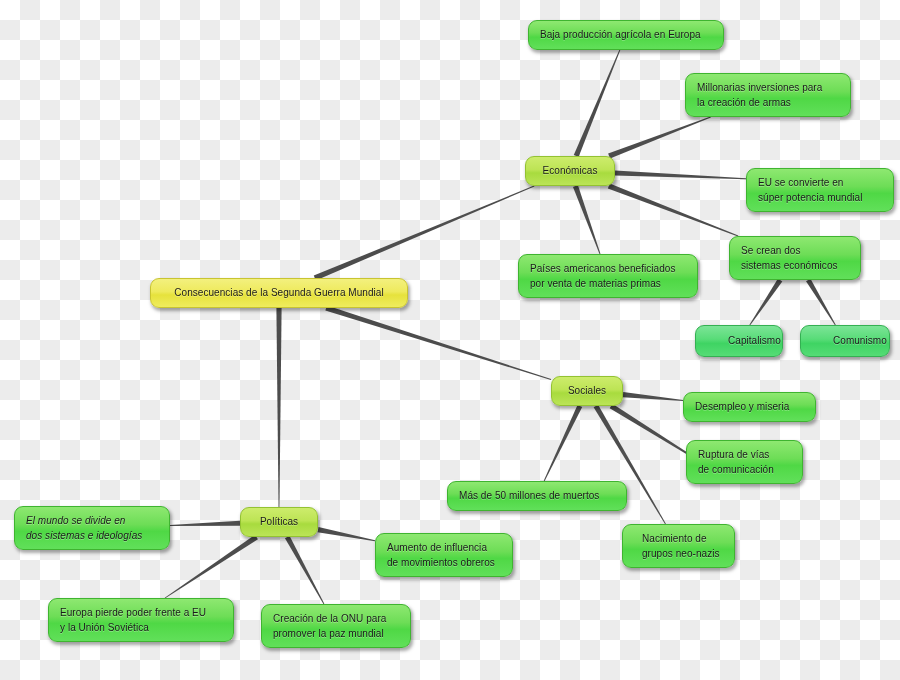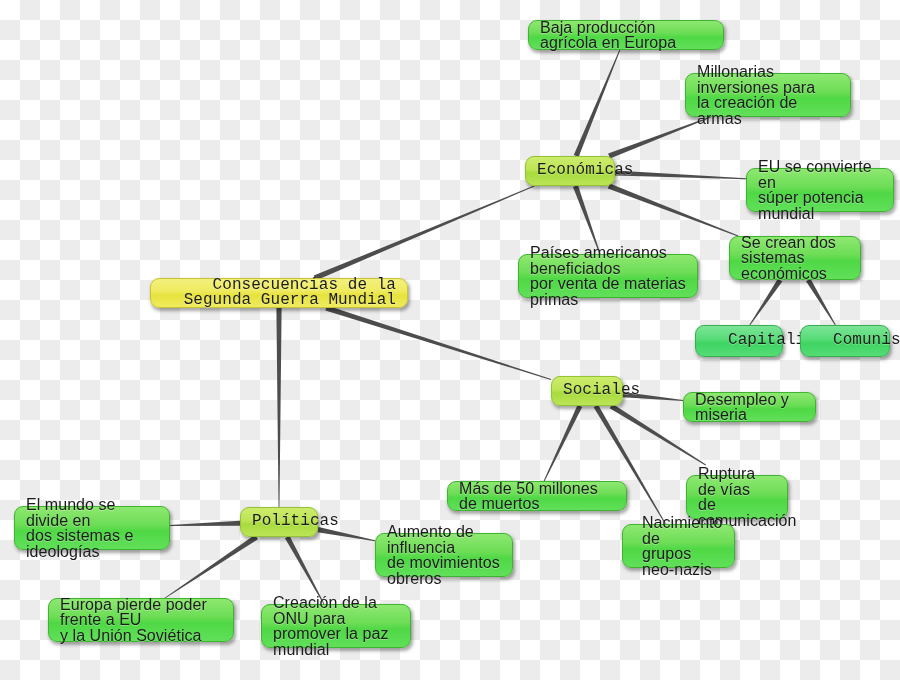--- a/index.html
+++ b/index.html
@@ -33,21 +33,21 @@
     height: 680px;
     pointer-events: none;
   }
   .node {
     position: absolute;
     box-sizing: border-box;
     display: flex;
     align-items: center;
     border-radius: 9px;
     padding: 5px 11px;
-    font-size: 16px;
+    font-size: 10px;
     line-height: 15.5px;
     color: #1b1b1b;
     letter-spacing: 0.05px;
     box-shadow: 1.5px 2.5px 3.5px rgba(0,0,0,0.34);
     text-shadow: 0 1px 0 rgba(255,255,255,0.30);
   }
   .node .label {
     display: block;
     width: 100%;
     white-space: pre-line;
@@ -66,21 +66,21 @@
   .n-yellow {
     background: linear-gradient(to bottom, #f3f07e 0%, #eeea5d 45%, #e6e23c 57%, #efec5e 100%);
     border: 1px solid #c8c431;
   }
   
   .n-emerald {
     background: linear-gradient(to bottom, #7ce497 0%, #58dc78 44%, #3fd463 58%, #55dc76 100%);
     border: 1px solid #34b052;
     padding-left: 32px;
   }
-  .node.center-text { justify-content: center; text-align: right; font-family: Liberation Mono, monospace; }
+  .node.center-text { justify-content: center; text-align: center; }
 </style>
 </head>
 <body>
 
 <div id="canvas">
   <svg id="edges" viewBox="0 0 900 680" xmlns="http://www.w3.org/2000/svg">
       <polygon points="315.78395182903034,280.39780017698433 534.3952993550245,186.41500387678576 534.0473235957952,185.58499612321424 313.77342522015,275.60219982301567" fill="#4d4d4d"></polygon>
       <polygon points="325.3545276339371,310.47760702803447 550.8635583542253,379.9742711464605 551.1364416457747,379.1166379444486 326.93118665177724,305.52239297196553" fill="#4d4d4d"></polygon>
       <polygon points="276.4,308 278.55,507 279.45,507 281.6,308" fill="#4d4d4d"></polygon>
       <polygon points="578.5806336442695,156.98994949366116 620.2396345560784,50.17133741236443 619.4074242674511,49.82866258763557 573.772307532201,155.01005050633884" fill="#4d4d4d"></polygon>
@@ -133,32 +133,32 @@
       </div>
       <div class="node n-emerald center-text" style="left: 695px; top: 325px; width: 88px; height: 32px;">
         <span class="label">Capitalismo</span>
       </div>
       <div class="node n-emerald center-text" style="left: 800px; top: 325px; width: 90px; height: 32px;">
         <span class="label">Comunismo</span>
       </div>
       <div class="node n-green" style="left: 683px; top: 392px; width: 133px; height: 30px;">
         <span class="label">Desempleo y miseria</span>
       </div>
-      <div class="node n-green" style="left: 686px; top: 475px; width: 102px; height: 44px;">
+      <div class="node n-green" style="left: 686px; top: 440px; width: 117px; height: 44px;">
         <span class="label">Ruptura de vías
 de comunicación</span>
       </div>
       <div class="node n-green" style="left: 622px; top: 524px; width: 113px; height: 44px; padding-left: 19px;">
         <span class="label">Nacimiento de
 grupos neo-nazis</span>
       </div>
       <div class="node n-green" style="left: 447px; top: 481px; width: 180px; height: 30px;">
         <span class="label">Más de 50 millones de muertos</span>
       </div>
-      <div class="node n-green" style="left: 14px; top: 506px; width: 156px; height: 44px;">
+      <div class="node n-green" style="left: 14px; top: 506px; width: 156px; height: 44px; font-style: italic;">
         <span class="label">El mundo se divide en
 dos sistemas e ideologías</span>
       </div>
       <div class="node n-green" style="left: 39px; top: 598px; width: 186px; height: 44px; margin-left: 9px;">
         <span class="label">Europa pierde poder frente a EU
 y la Unión Soviética</span>
       </div>
       <div class="node n-green" style="left: 261px; top: 604px; width: 150px; height: 44px;">
         <span class="label">Creación de la ONU para
 promover la paz mundial</span>

